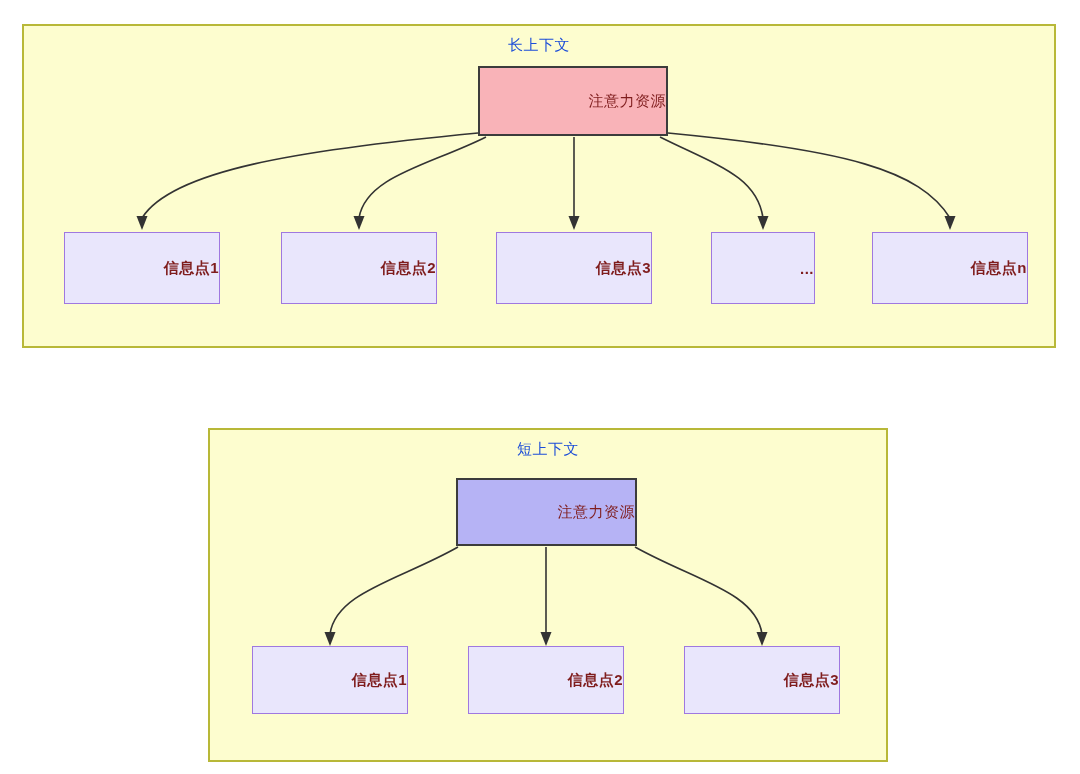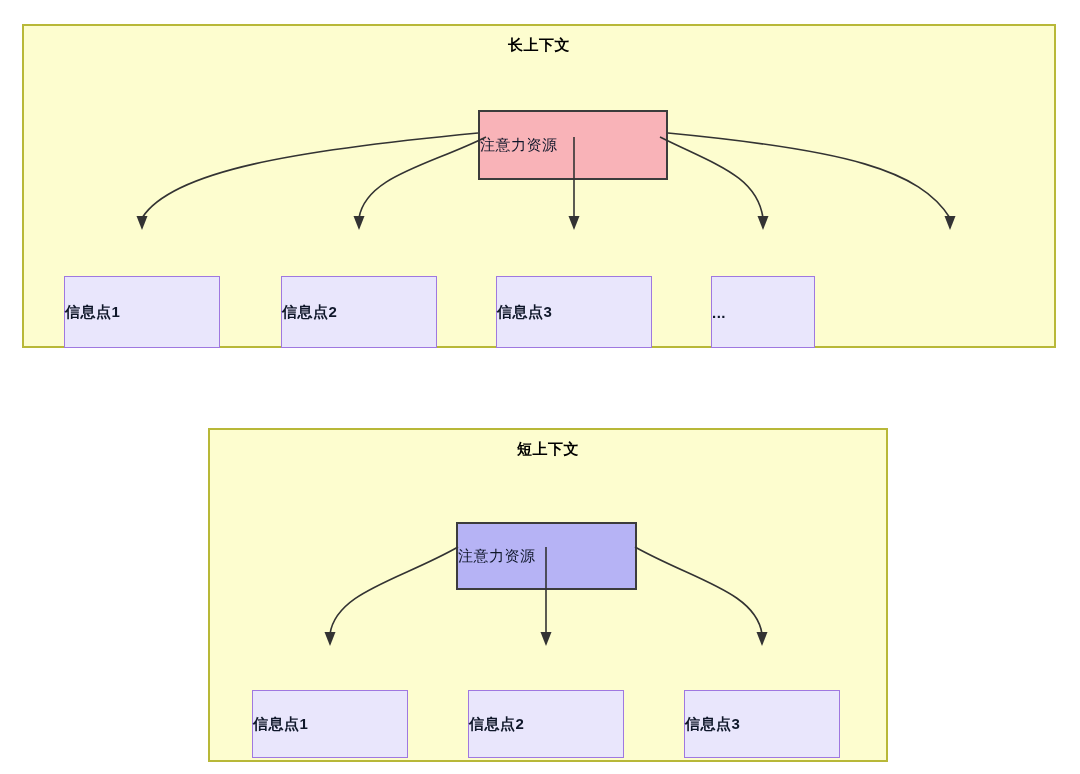--- a/index.html
+++ b/index.html
@@ -39,34 +39,32 @@
     width: 680px;
     height: 334px;
   }
   .panel-title {
     position: absolute;
     width: 100%;
     text-align: center;
     top: 10px;
     left: 0;
     font-size: 15px;
-    color: #000000;
+    color: #1d4ed8;
     letter-spacing: 0.5px;
-    font-weight: bold;
   }
   .node {
     position: absolute;
     box-sizing: border-box;
     display: flex;
     align-items: center;
-    justify-content: flex-start;
+    justify-content: flex-end;
     font-size: 15px;
-    color: #0f172a;
+    color: #7f1d1d;
     letter-spacing: 0.5px;
-    margin-top: 44px;
   }
   .node-root-pink {
     background: #f9b3b8;
     border: 2px solid #3c3c3c;
   }
   .node-root-blue {
     background: #b6b3f5;
     border: 2px solid #3c3c3c;
   }
   .node-leaf {
@@ -112,20 +110,23 @@
   </div>
 
   <div class="node node-leaf" style="left:496px; top:232px; width:156px; height:72px;">
     <span>信息点3</span>
   </div>
 
   <div class="node node-leaf" style="left:711px; top:232px; width:104px; height:72px;">
     <span>...</span>
   </div>
 
+  <div class="node node-leaf" style="left:872px; top:232px; width:156px; height:72px;">
+    <span>信息点n</span>
+  </div>
 
   <div class="panel" id="panel-short">
     <div class="panel-title">短上下文</div>
   </div>
 
   <div class="node node-root-blue" style="left:456px; top:478px; width:181px; height:68px;">
     <span>注意力资源</span>
   </div>
 
   <div class="node node-leaf" style="left:252px; top:646px; width:156px; height:68px;">

